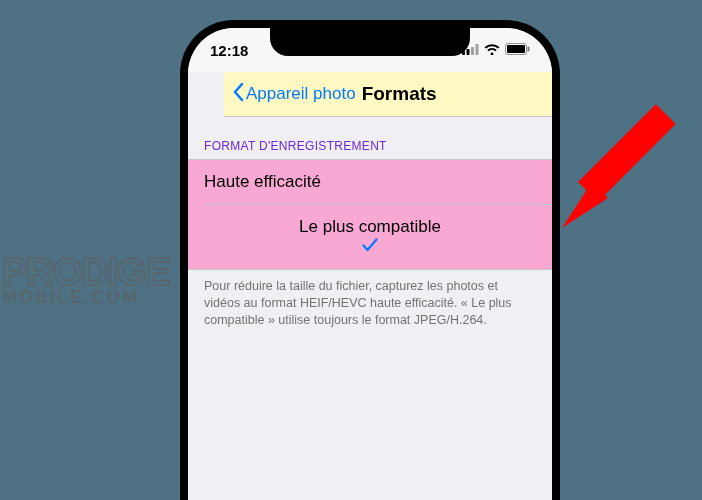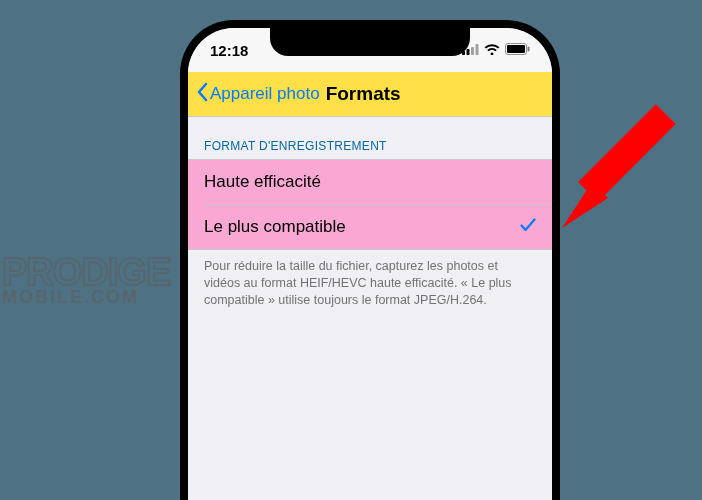--- a/index.html
+++ b/index.html
@@ -64,25 +64,26 @@
     color: #000;
   }
   .status-icons {
     display: flex;
     align-items: center;
     gap: 5px;
   }
   .navbar {
     position: relative;
     height: 44px;
-    background: #fde047;
+    background: #fef9c3;
     border-bottom: 1px solid #c8c7cc;
     display: flex;
     align-items: center;
     padding: 0 8px;
+    margin-left: 36px;
   }
   .back {
     display: flex;
     align-items: center;
     color: #007aff;
     font-size: 17px;
     cursor: pointer;
   }
   .back-chevron {
     margin-right: 2px;
@@ -93,21 +94,21 @@
     color: #000;
     margin-left: 6px;
   }
   .content {
     background: #efeff4;
     height: calc(100% - 88px);
     overflow: hidden;
   }
   .section-header {
     font-size: 12px;
-    color: #0369a1;
+    color: #6d28d9;
     letter-spacing: 0.3px;
     padding: 22px 16px 6px 16px;
     text-transform: uppercase;
   }
   .cell-group {
     background: #f9a8d4;
     border-top: 1px solid #c8c7cc;
     border-bottom: 1px solid #c8c7cc;
   }
   .cell {
@@ -117,20 +118,21 @@
     padding: 12px 16px;
     font-size: 17px;
     color: #000;
     cursor: pointer;
     min-height: 20px;
   }
   .cell + .cell {
     border-top: 1px solid #c8c7cc;
     margin-left: 16px;
     padding-left: 0;
+    flex-direction: column;
   }
   .check {
     color: #007aff;
   }
   .footer-text {
     font-size: 12.5px;
     color: #737373;
     padding: 8px 16px 0 16px;
     line-height: 1.35;
   }

